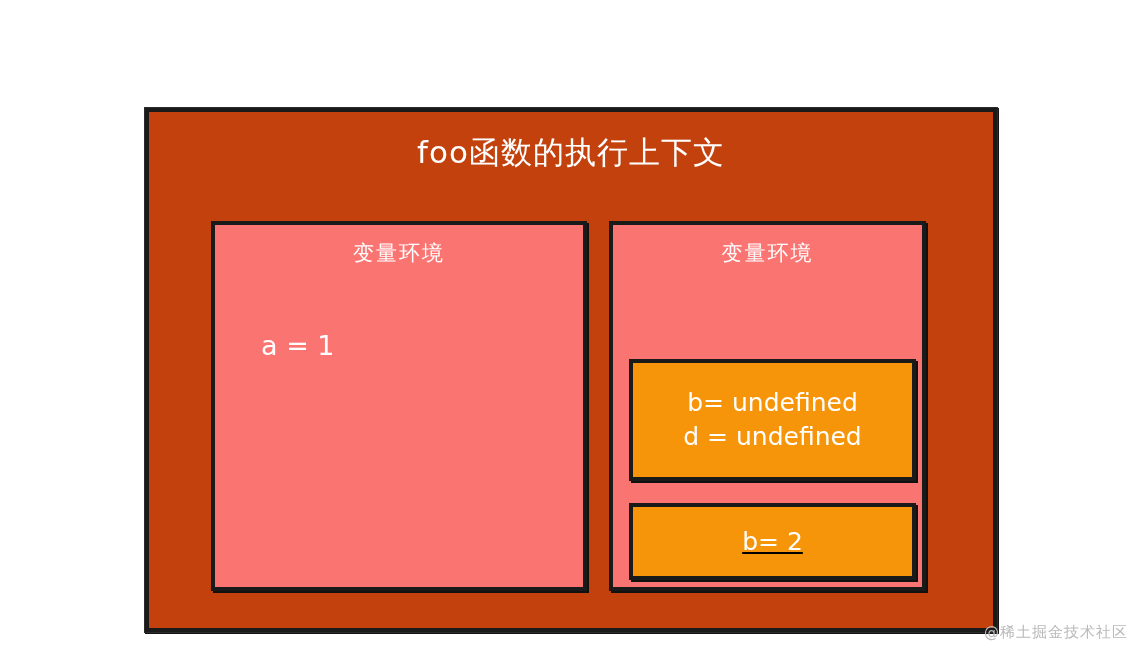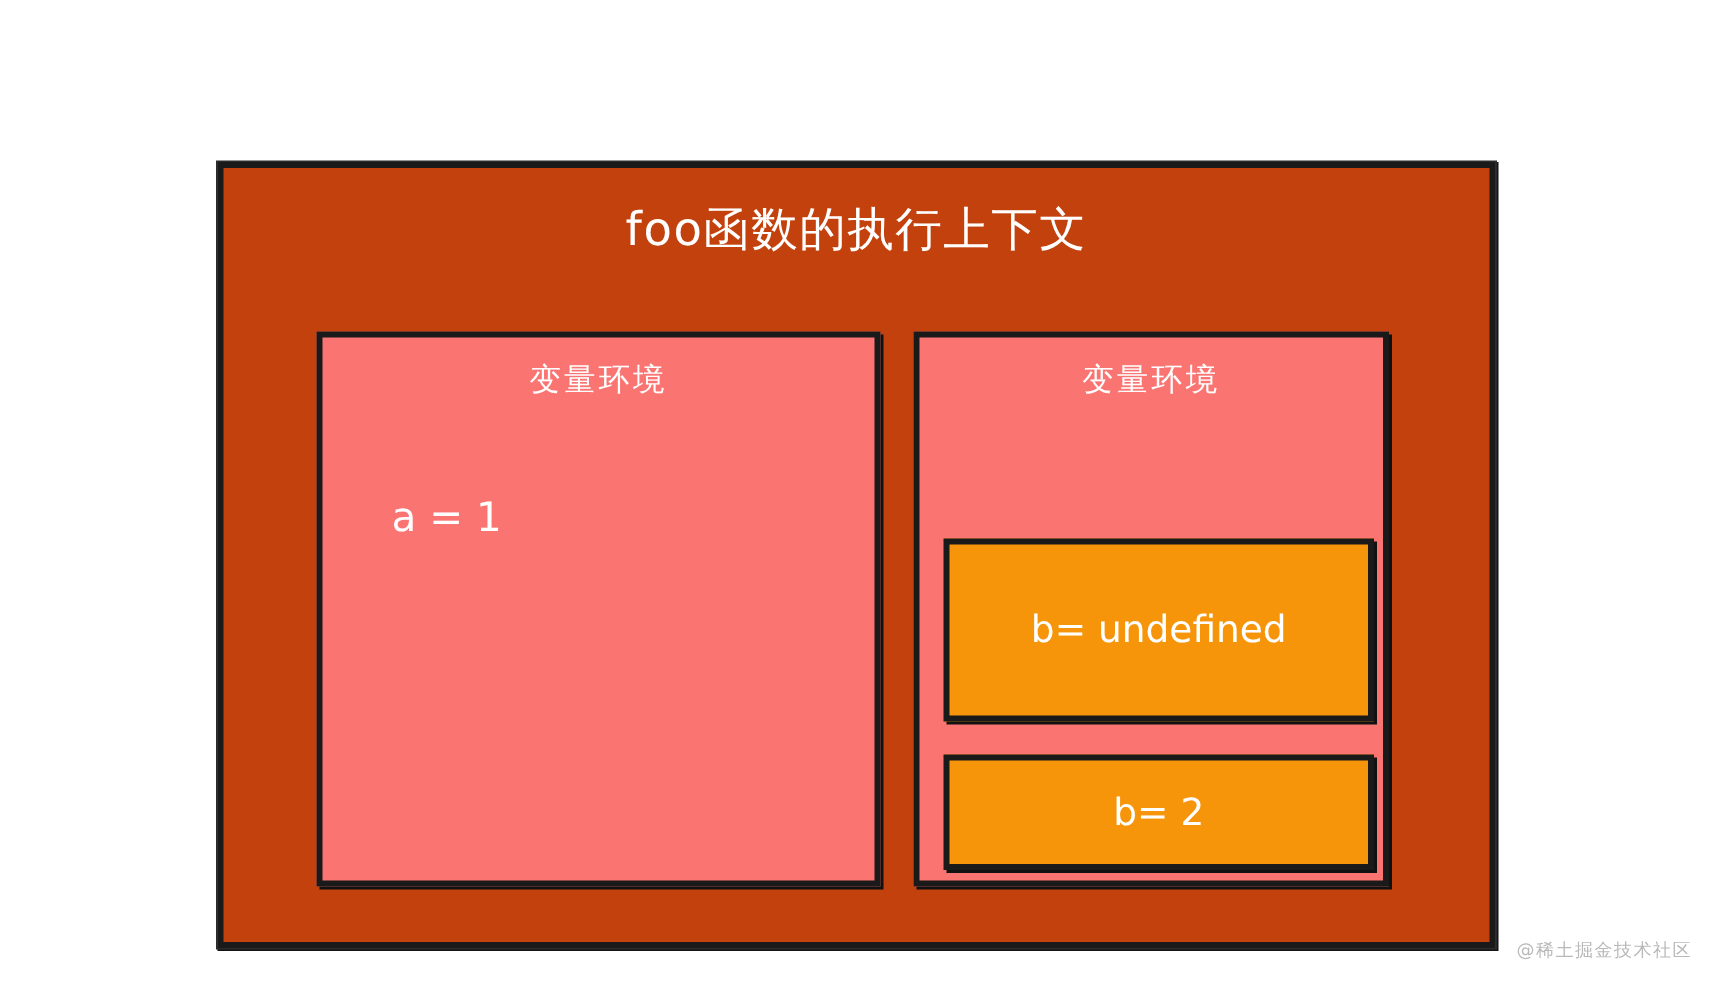--- a/index.html
+++ b/index.html
@@ -100,35 +100,36 @@
     left: 16px;   
     top: 134px;   
     width: 287px; 
     height: 122px;
   }
   .record-box.r1 {
     left: 16px;
     top: 278px;   
     width: 287px;
     height: 77px; 
+    text-decoration: underline;
   }
   .record-line {
     color: #ffffff;
     font-size: 25px;
     line-height: 1.35;
     white-space: nowrap;
   }
 
   
   .watermark {
     position: absolute;
     right: 14px;
     bottom: 12px;
     color: #b9b9b9;
-    font-size: 12px;
+    font-size: 15px;
     letter-spacing: 1px;
     white-space: nowrap;
     text-align: right;
   }
 </style>
 </head>
 <body>
 
 <div class="ec-box">
 
@@ -139,20 +140,21 @@
 
     <div class="env-entry e0">a = 1</div>
 
   </div>
 
   <div class="env-panel lexical">
     <div class="env-title">变量环境</div>
 
     <div class="record-box r0">
       <div class="record-line">b= undefined</div>
+      <div class="record-line">d = undefined</div>
     </div>
 
     <div class="record-box r1">
       <div class="record-line">b= 2</div>
     </div>
   </div>
 
 </div>
 
 <div class="watermark">@稀土掘金技术社区</div>

